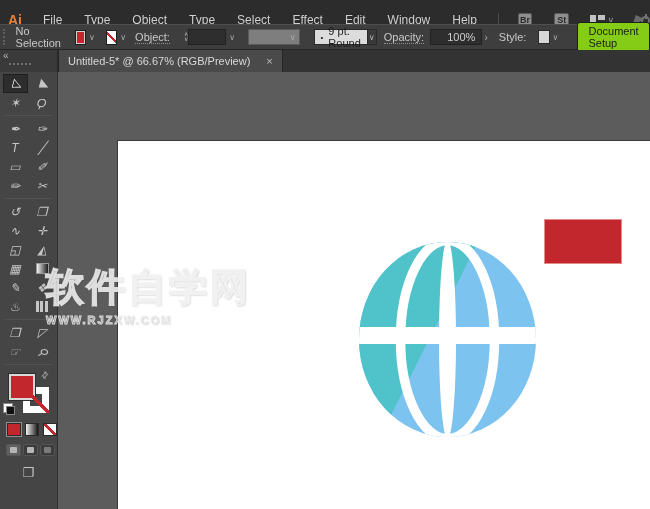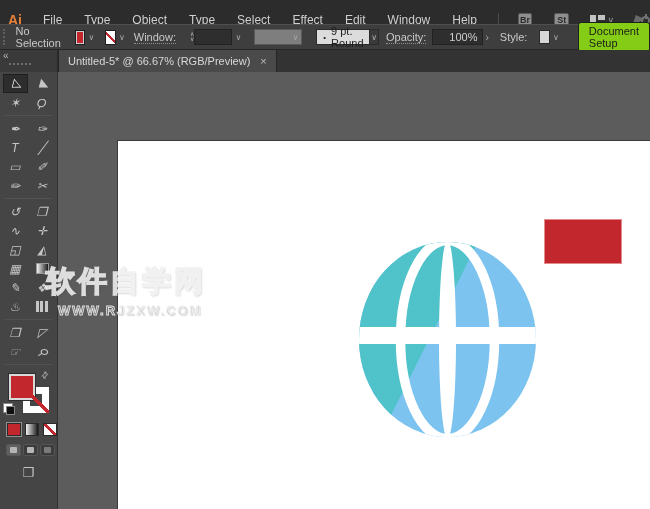--- a/index.html
+++ b/index.html
@@ -53,21 +53,21 @@
   .style-swatch { width:17px; height:14px; background:#d6d6d6; border:1px solid #2a2a2a; margin-left:6px; }
   .doc-setup { margin-left:16px; background:#84cc16; color:#1c1c1c; border:1px solid #1f1f1f;
                border-radius:3px; padding:2px 10px; font-size:11px; }
 
   
   .tabbar { position:absolute; left:0; top:50px; width:650px; height:22px; background:#333;
             display:flex; font-size:11px; }
   .tools-header { width:58px; background:#3a3a3a; position:relative; border-right:1px solid #2a2a2a; }
   .collapse { position:absolute; left:3px; top:0px; color:#b5b5b5; font-size:10px; }
   .panel-grip { position:absolute; left:9px; top:13px; width:22px; border-top:2px dotted #6b6b6b; }
-  .tab { background:#4a4a4a; color:#d8d8d8; display:flex; align-items:center; gap:10px;
+  .tab { background:#4a4a4a; color:#d8d8d8; display:flex; align-items:center; gap:16px;
          padding:0 9px; border-right:1px solid #252525; border-left:1px solid #252525; }
   .tab-close { color:#bdbdbd; font-size:11px; }
 
   
   .toolbar { position:absolute; left:0; top:72px; width:58px; height:437px; background:#454545;
              border-right:1px solid #323232; padding-top:2px; }
   .tool-row { display:flex; justify-content:center; gap:2px; }
   .tool { width:25px; height:19px; display:flex; align-items:center; justify-content:center;
           color:#c6c6c6; font-size:12px; position:relative; }
   .tool.selected { background:#2d2d2d; border:1px solid #1f1f1f; color:#fff; }
@@ -111,23 +111,23 @@
   
   .canvas { position:absolute; left:58px; top:72px; width:592px; height:437px; background:#5c5c5c; }
   .artboard { position:absolute; left:59px; top:68px; width:533px; height:369px; background:#ffffff;
               border-left:1px solid #3a3a3a; border-top:1px solid #3a3a3a; }
   .globe { position:absolute; left:301px; top:170px; }
   .red-rect { position:absolute; left:486px; top:147px; width:78px; height:45px;
               border:1px solid rgba(255,220,220,.55); }
 
   
   .watermark { position:absolute; left:46px; top:262px; z-index:50; opacity:.88; pointer-events:none; }
-  .wm1 { font-size:29px; font-weight:bold; letter-spacing:3px; color:rgba(150,150,150,.25);
+  .wm1 { font-size:38px; font-weight:bold; letter-spacing:3px; color:rgba(150,150,150,.25);
          -webkit-text-stroke:1.5px #f0f0f0; text-shadow:1px 1px 2px rgba(60,60,60,.35); }
-  .wm2 { font-size:13px; font-weight:bold; letter-spacing:2px; margin-top:1px; margin-left:12px;
+  .wm2 { font-size:11px; font-weight:bold; letter-spacing:2px; margin-top:1px; margin-left:0;
          color:rgba(150,150,150,.3); -webkit-text-stroke:1px #ededed; text-shadow:1px 1px 1px rgba(60,60,60,.3); }
 </style>
 </head>
 <body>
 
 <div id="app">
 
   <div class="menubar">
     <span class="ai-logo">Ai</span>
     <span class="menu-item">File</span>
@@ -154,21 +154,21 @@
     </span>
   </div>
 
   <div class="controlbar">
     <span class="grip-v"></span>
     <span class="cb-label">No Selection</span>
     <span class="swatch" style="background: rgb(193, 39, 45);"></span>
     <span class="cb-chev">∨</span>
     <span class="swatch none"></span>
     <span class="cb-chev">∨</span>
-    <span class="cb-label dotted">Window:</span>
+    <span class="cb-label dotted">Object:</span>
     <span class="stepper">
       <span>∧</span>
       <span>∨</span>
     </span>
     <span class="dark-field"></span>
     <span class="cb-chev">∨</span>
     <span class="brush-dd">
       <span class="cb-chev">∨</span>
     </span>
     <span class="light-field">

